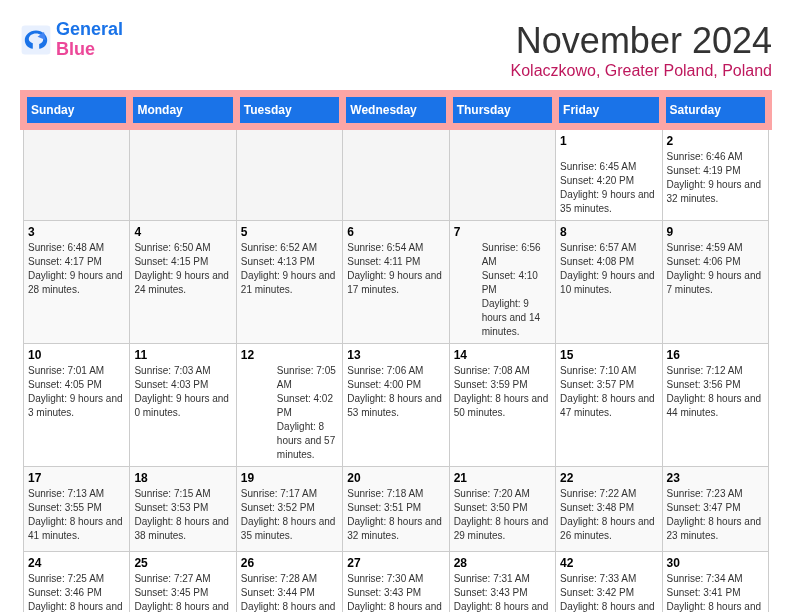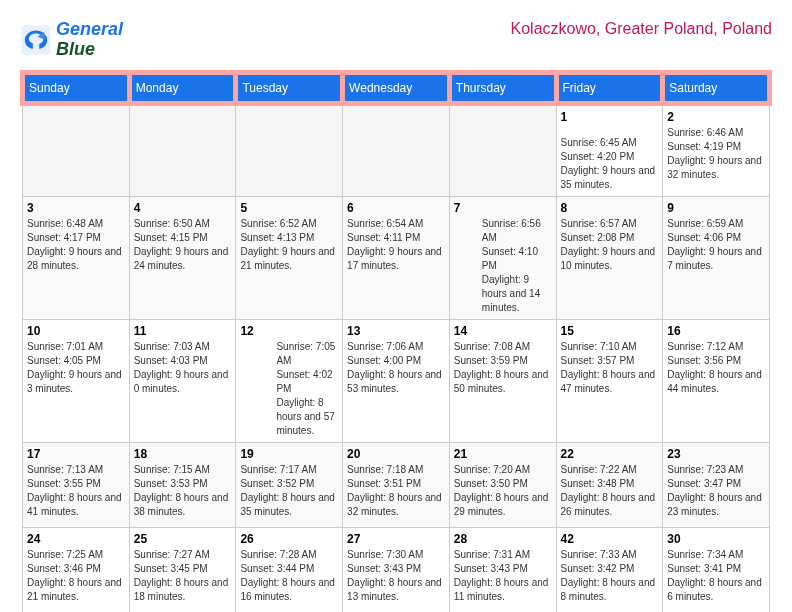--- a/index.html
+++ b/index.html
@@ -22,21 +22,20 @@
       gap: 4px;
     }
     .logo-text {
       font-size: 18px;
       font-weight: bold;
       color: #333;
       line-height: 1.1;
     }
     .logo-text span {
       color: #1a73e8;
-      font-style: italic;
     }
     .logo-icon {
       width: 32px;
       height: 32px;
     }
     .title-section {
       text-align: right;
     }
     .month-title {
       font-size: 36px;
@@ -50,23 +49,23 @@
     table {
       width: 100%;
       border-collapse: collapse;
       font-size: 11px;
     }
     thead tr th {
       background-color: #1a73e8;
       color: #fff;
       padding: 6px 4px;
       text-align: left;
-      font-weight: normal;
+      font-weight: bold;
       font-size: 12px;
-      border: 5px solid #fca5a5;
+      border: 7px solid #fca5a5;
     }
     tbody tr td {
       border: 1px solid #ccc;
       padding: 4px;
       vertical-align: top;
       height: 85px;
       width: 14.28%;
       background: #fff;
     }
     tbody tr:nth-child(even) td {
@@ -92,24 +91,25 @@
 
 <div class="header">
   <div class="logo">
     <svg class="logo-icon" viewBox="0 0 40 40">
       <rect x="2" y="2" width="36" height="36" rx="4" fill="#e8f0fe"></rect>
       <path d="M20 8 C12 8 6 14 6 20 C6 26 10 30 16 31 L16 24 C13 23 11 21 11 19 C11 15 15 12 20 12 C25 12 29 15 29 19 C29 22 27 24 24 25 L24 31 C30 30 34 26 34 20 C34 14 28 8 20 8Z" fill="#1a73e8"></path>
       <polygon points="22,16 30,10 32,20" fill="#4285f4"></polygon>
     </svg>
     <div class="logo-text">
       <div><span>General</span></div>
-      <div><span style="color:#14532d">Blue</span></div>
+      <div><span style="color:#ec4899">Blue</span></div>
     </div>
   </div>
   <div class="title-section">
+    <div class="month-title">November 2024</div>
     <div class="subtitle">Kolaczkowo, Greater Poland, Poland</div>
   </div>
 </div>
 
 <table>
   <thead>
     <tr>
     <th>Sunday</th>
         <th>Monday</th>
         <th>Tuesday</th>
@@ -166,26 +166,26 @@
         </td>
         <td>
           <span class="day-num">7</span>
           <div class="day-info" style="white-space: pre-line; margin-left: 28px;">Sunrise: 6:56 AM
 Sunset: 4:10 PM
 Daylight: 9 hours and 14 minutes.</div>
         </td>
         <td>
           <span class="day-num">8</span>
           <div class="day-info" style="white-space: pre-line;">Sunrise: 6:57 AM
-Sunset: 2:08 PM
+Sunset: 4:08 PM
 Daylight: 9 hours and 10 minutes.</div>
         </td>
         <td>
           <span class="day-num">9</span>
-          <div class="day-info" style="white-space: pre-line;">Sunrise: 6:59 AM
+          <div class="day-info" style="white-space: pre-line;">Sunrise: 4:59 AM
 Sunset: 4:06 PM
 Daylight: 9 hours and 7 minutes.</div>
         </td>
       </tr>
       <tr>
         <td>
           <span class="day-num">10</span>
           <div class="day-info" style="white-space: pre-line;">Sunrise: 7:01 AM
 Sunset: 4:05 PM
 Daylight: 9 hours and 3 minutes.</div>

